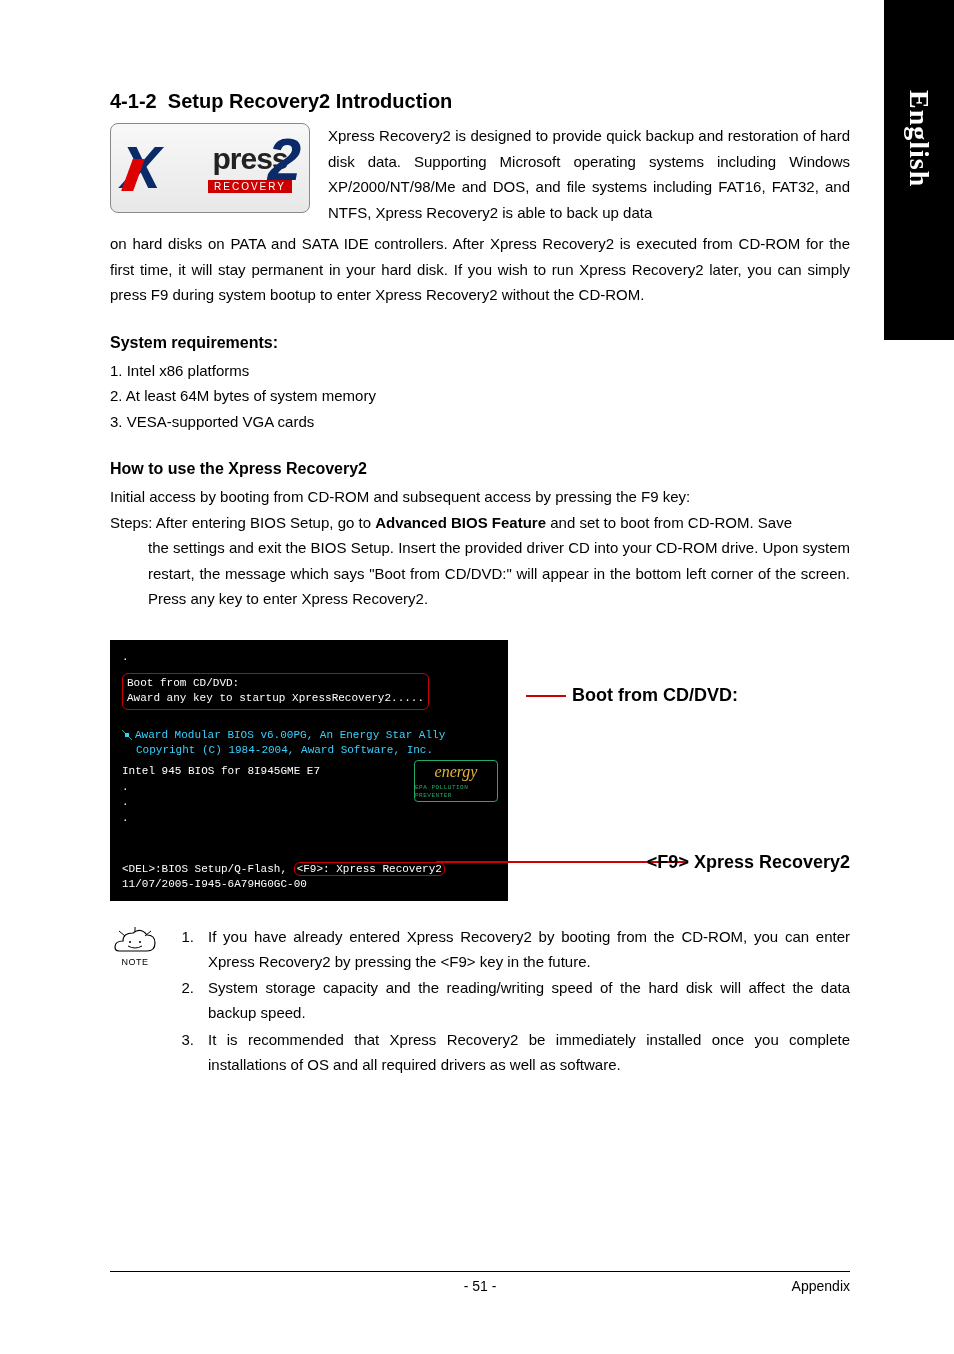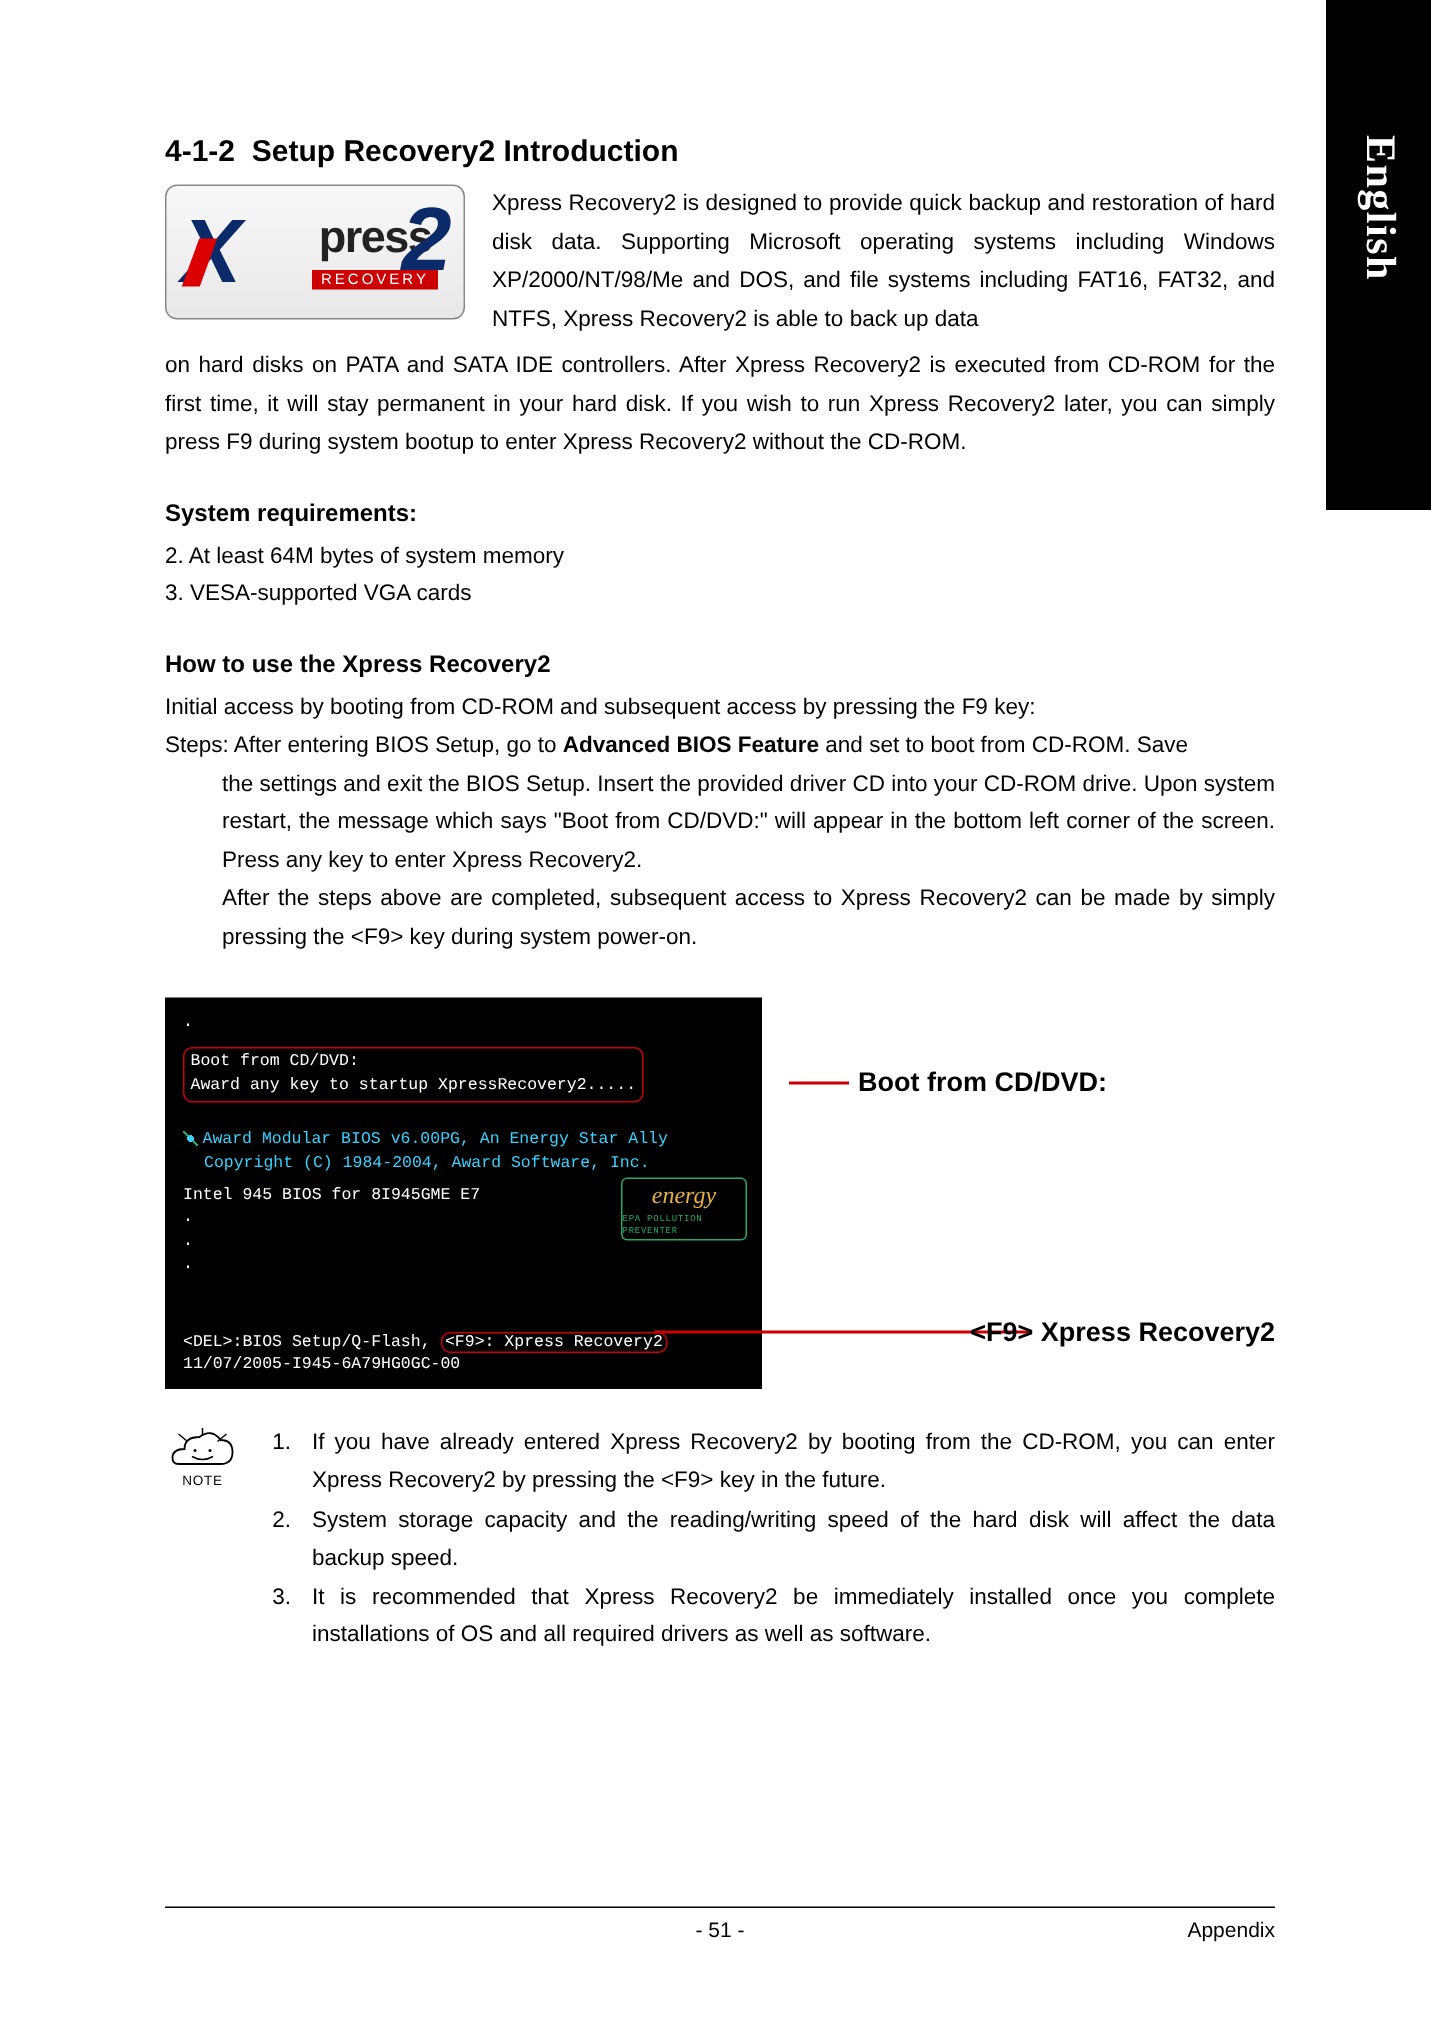--- a/index.html
+++ b/index.html
@@ -263,32 +263,32 @@
       </div>
       <div class="logo-2">2</div>
     </div>
     <div class="intro-text">Xpress Recovery2 is designed to provide quick backup and restoration of hard disk data. Supporting Microsoft operating systems including Windows XP/2000/NT/98/Me and DOS, and file systems including FAT16, FAT32, and NTFS, Xpress Recovery2 is able to back up data</div>
   </div>
 
   <div class="para">on hard disks on PATA and SATA IDE controllers.  After Xpress Recovery2 is executed from CD-ROM for the first time, it will stay permanent in your hard disk. If you wish to run Xpress Recovery2 later, you can simply press F9 during system bootup to enter Xpress Recovery2 without the CD-ROM.</div>
 
   <div class="sub-heading">System requirements:</div>
   <div class="req-list">
+    <div>1. Intel x86 platforms</div>
     <div>2. At least 64M bytes of system memory</div>
     <div>3. VESA-supported VGA cards</div>
   </div>
 
   <div class="sub-heading">How to use the Xpress Recovery2</div>
   <div class="steps-block">
     <div class="line1">Initial access by booting from CD-ROM and subsequent access by pressing the F9 key:</div>
     <div>
       <span>Steps: After entering BIOS Setup, go to </span><b>Advanced BIOS Feature</b><span> and set to boot from CD-ROM. Save</span>
     </div>
     <div class="stepbody">the settings and exit the BIOS Setup. Insert the provided driver CD into your CD-ROM drive. Upon system restart, the message which says "Boot from CD/DVD:" will appear in the bottom left corner of the screen.  Press any key to enter Xpress Recovery2.</div>
-    <div class="stepbody">After the steps above are completed, subsequent access to Xpress Recovery2 can be made by simply pressing the &lt;F9&gt; key during system power-on.</div>
   </div>
 
   <div class="bios-row">
     <div class="bios-screen">
       <div class="dots">.</div>
       <div class="callout1">
         <div>Boot from CD/DVD:</div>
         <div class="press-line">Award any key to startup XpressRecovery2.....</div>
       </div>
       <span class="award1"><span class="award-icon"></span><span>Award Modular BIOS v6.00PG, An Energy Star Ally</span></span>

